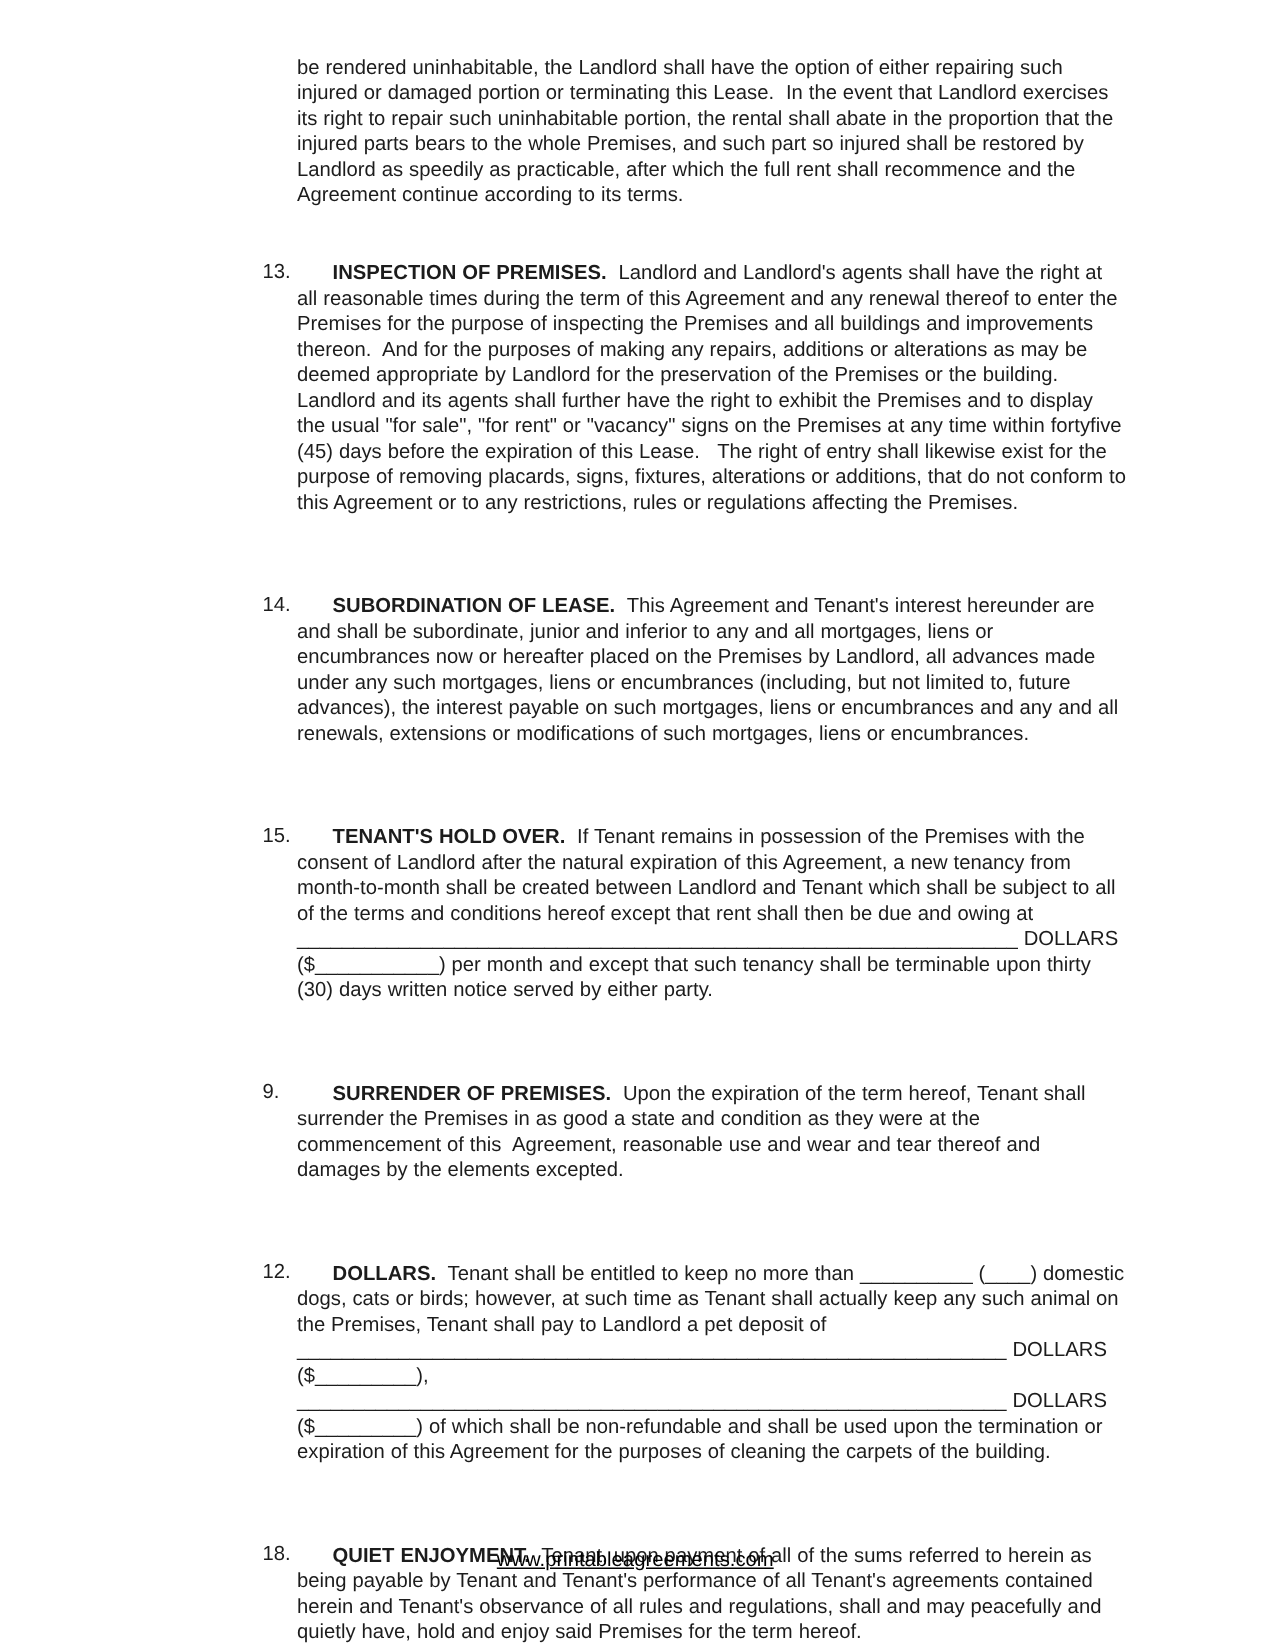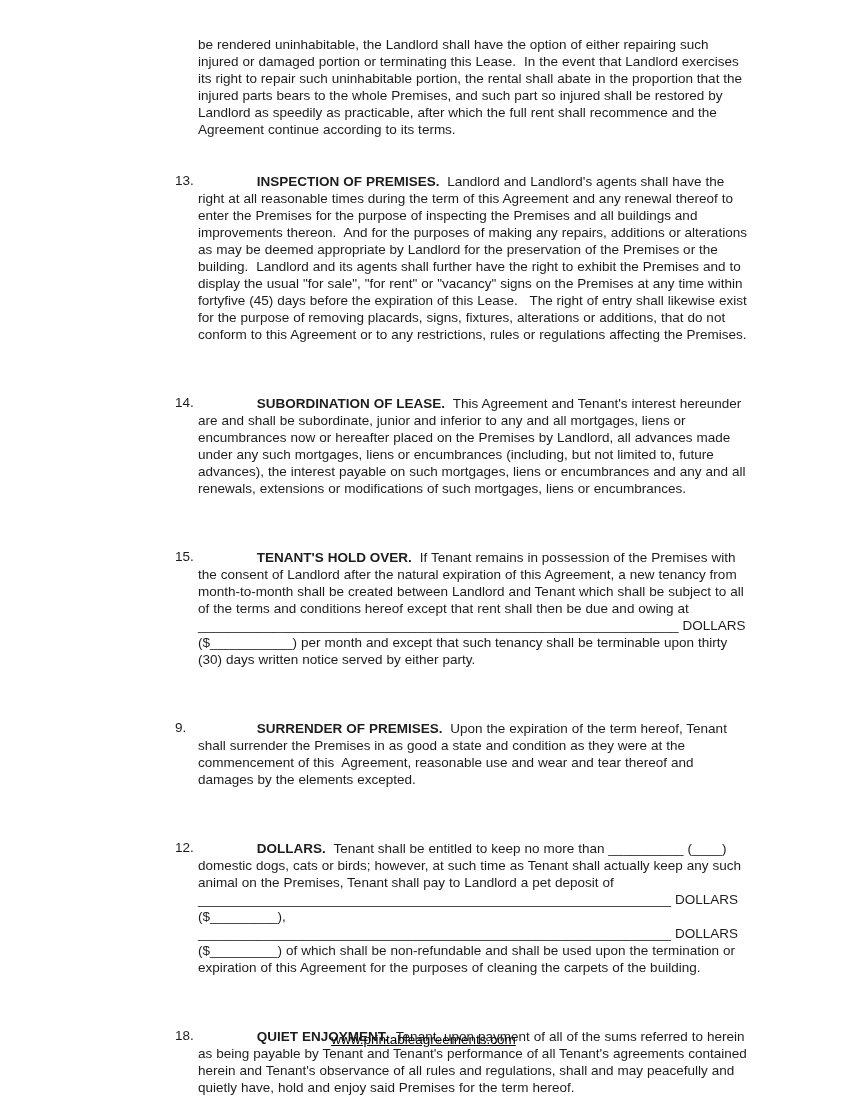--- a/index.html
+++ b/index.html
@@ -21,21 +21,21 @@
   .para {
     font-size: 13.5px;
     line-height: 17px;
     white-space: pre-wrap;
     margin: 0 0 18px 0;
     word-spacing: 0.2px;
   }
   .cont { padding-left: 23px; }
   .section { position: relative; padding-left: 23px; }
   .num { position: absolute; left: 0; top: 16px; }
-  .title { font-weight: bold; margin-left: 35px; }
+  .title { font-weight: bold; }
   .footer {
     position: absolute;
     left: 0;
     right: 0;
     top: 1031px;
     text-align: center;
     font-size: 13.5px;
     line-height: 17px;
   }
   .footer a {

